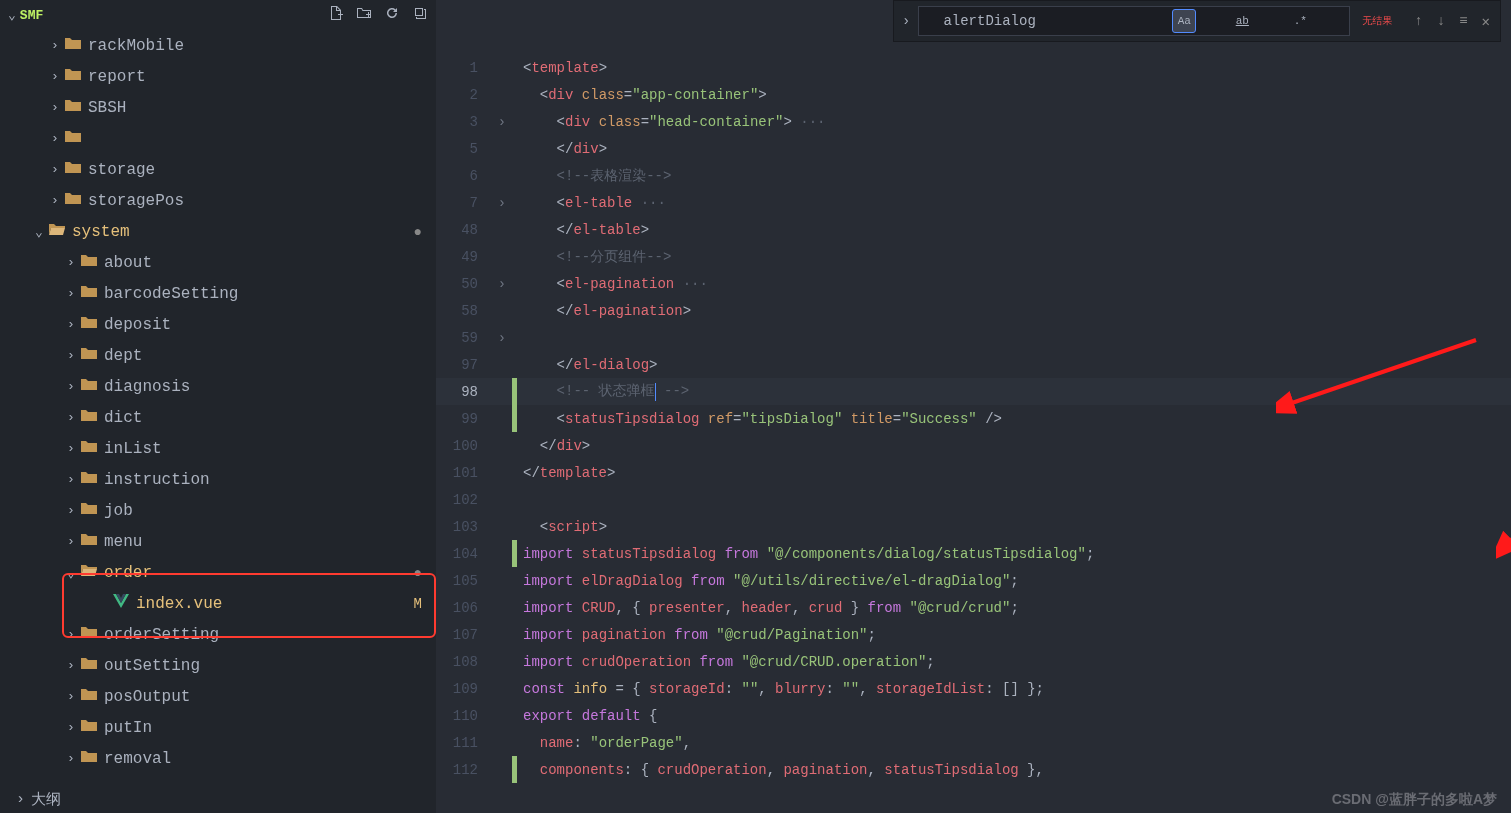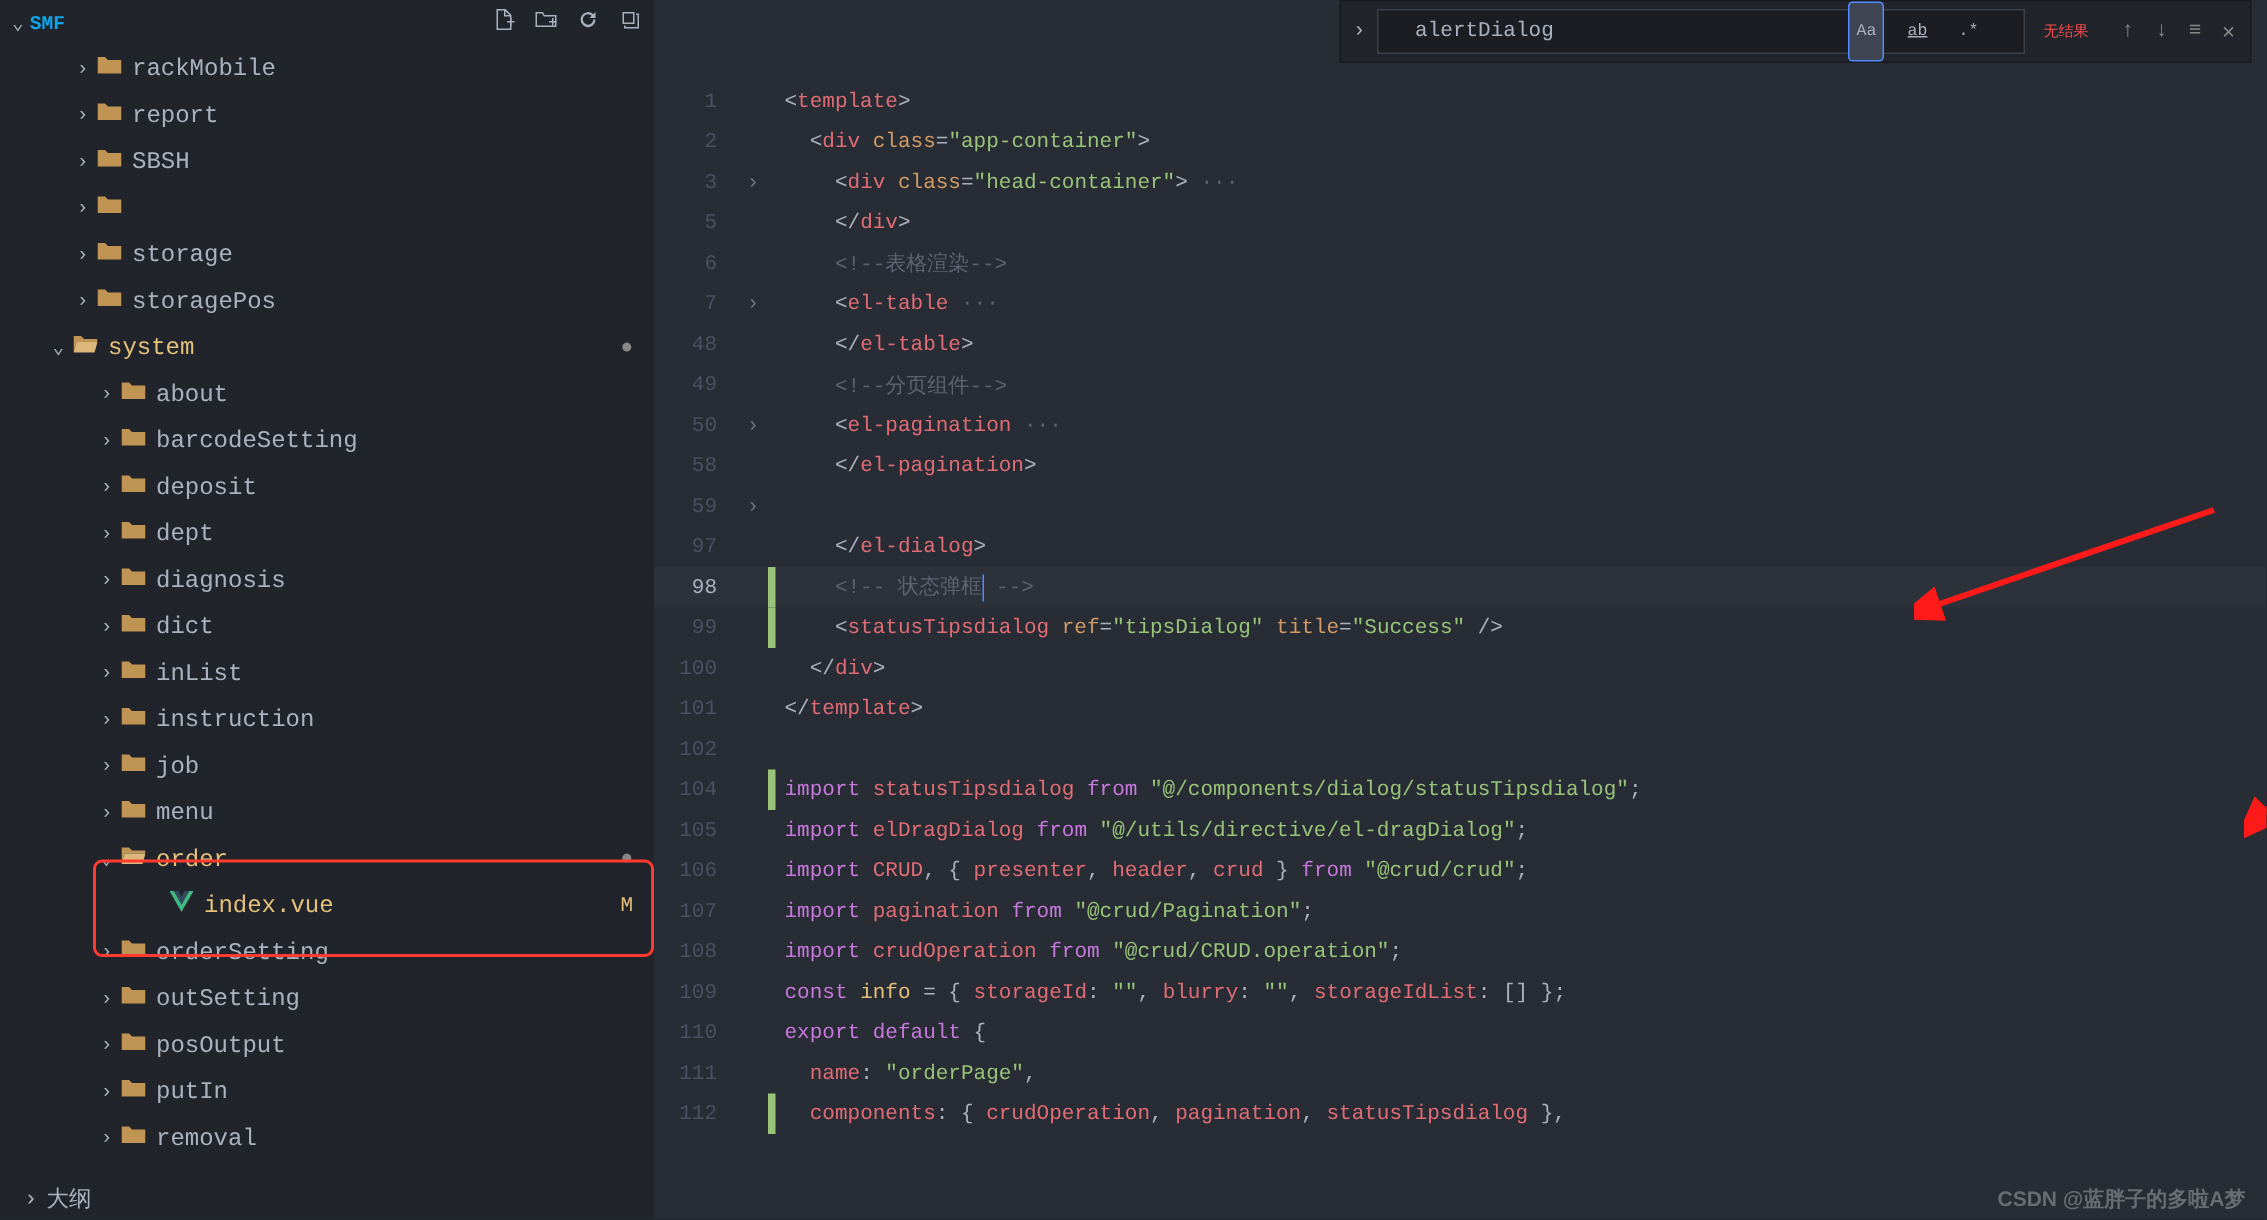--- a/index.html
+++ b/index.html
@@ -24,21 +24,21 @@
   overflow: hidden;
 }
 .sidebar-header {
   display: flex;
   align-items: center;
   padding: 4px 8px;
   height: 30px;
   font-size: 13px;
 }
 .sidebar-header .chev { margin-right: 4px; color: #abb2bf; }
-.sidebar-header .title { font-weight: bold; color: #0ea5e9; }
+.sidebar-header .title { font-weight: bold; color: #bef264; }
 .sidebar-header .actions { margin-left: auto; display: flex; gap: 12px; color: #abb2bf; }
 .sidebar-header .actions span { cursor: pointer; }
 .tree {
   flex: 1;
   overflow-y: auto;
   padding-bottom: 10px;
 }
 .tree-item {
   display: flex;
   align-items: center;
@@ -100,21 +100,21 @@
   border: 1px solid #181a1f;
   display: flex;
   align-items: center;
   height: 42px;
   width: 608px;
   z-index: 10;
 }
 .search-bar .arrow { padding: 0 8px; color: #abb2bf; cursor: pointer; }
 .search-bar .input-wrap { display: flex; align-items: center; flex: 1; background: #1b1d23; height: 30px; border: 1px solid #3a3f4b; padding: 0 20px; }
 .search-bar .input-wrap input { flex: 1; background: transparent; border: none; color: #abb2bf; outline: none; font-family: inherit; font-size: 14px; padding: 0 4px; }
-.search-bar .opt { width: 24px; height: 40px; display: flex; align-items: center; justify-content: center; font-size: 11px; color: #abb2bf; cursor: pointer; border-radius: 3px; margin: 0 5px; }
+.search-bar .opt { width: 24px; height: 24px; display: flex; align-items: center; justify-content: center; font-size: 11px; color: #abb2bf; cursor: pointer; border-radius: 3px; margin: 0 17px; }
 .search-bar .opt.active { background: #3e4451; border: 1px solid #528bff; }
 .search-bar .result { color: #f14c4c; margin: 0 12px; font-size: 10px; }
 .search-bar .nav-icons { display: flex; gap: 14px; padding: 0 10px; color: #888; }
 .search-bar .nav-icons span { cursor: pointer; }
 
 .code-area {
   display: flex;
   flex: 1;
   overflow: hidden;
   padding-top: 54px;
@@ -400,20 +400,21 @@
           <div class="line"><span class="num">49</span><span class="fold"></span><span class="bar"></span><span class="content">    <span class="c-cmt">&lt;!--分页组件--&gt;</span></span></div>
           <div class="line"><span class="num">50</span><span class="fold">›</span><span class="bar"></span><span class="content">    <span class="c-punc">&lt;</span><span class="c-tag">el-pagination</span><span class="fold-dots"> ···</span></span></div>
           <div class="line"><span class="num">58</span><span class="fold"></span><span class="bar"></span><span class="content">    <span class="c-punc">&lt;/</span><span class="c-tag">el-pagination</span><span class="c-punc">&gt;</span></span></div>
           <div class="line"><span class="num">59</span><span class="fold">›</span><span class="bar"></span></div>
           <div class="line"><span class="num">97</span><span class="fold"></span><span class="bar"></span><span class="content">    <span class="c-punc">&lt;/</span><span class="c-tag">el-dialog</span><span class="c-punc">&gt;</span></span></div>
           <div class="line current"><span class="num">98</span><span class="fold"></span><span class="bar g"></span><span class="content">    <span class="c-cmt">&lt;!-- 状态弹框</span><span class="cursor"></span><span class="c-cmt"> --&gt;</span></span></div>
           <div class="line"><span class="num">99</span><span class="fold"></span><span class="bar g"></span><span class="content">    <span class="c-punc">&lt;</span><span class="c-tag">statusTipsdialog</span> <span class="c-attr">ref</span><span class="c-punc">=</span><span class="c-str">"tipsDialog"</span> <span class="c-attr">title</span><span class="c-punc">=</span><span class="c-str">"Success"</span> <span class="c-punc">/&gt;</span></span></div>
           <div class="line"><span class="num">100</span><span class="fold"></span><span class="bar"></span><span class="content">  <span class="c-punc">&lt;/</span><span class="c-tag">div</span><span class="c-punc">&gt;</span></span></div>
           <div class="line"><span class="num">101</span><span class="fold"></span><span class="bar"></span><span class="content"><span class="c-punc">&lt;/</span><span class="c-tag">template</span><span class="c-punc">&gt;</span></span></div>
           <div class="line"><span class="num">102</span><span class="fold"></span><span class="bar"></span><span class="content"></span></div>
+          <div class="line"><span class="num">103</span><span class="fold"></span><span class="bar"></span><span class="content">  <span class="c-punc">&lt;</span><span class="c-tag">script</span><span class="c-punc">&gt;</span></span></div>
           <div class="line"><span class="num">104</span><span class="fold"></span><span class="bar g"></span><span class="content"><span class="c-key">import</span> <span class="c-var">statusTipsdialog</span> <span class="c-key">from</span> <span class="c-str">"@/components/dialog/statusTipsdialog"</span><span class="c-punc">;</span></span></div>
           <div class="line"><span class="num">105</span><span class="fold"></span><span class="bar"></span><span class="content"><span class="c-key">import</span> <span class="c-var">elDragDialog</span> <span class="c-key">from</span> <span class="c-str">"@/utils/directive/el-dragDialog"</span><span class="c-punc">;</span></span></div>
           <div class="line"><span class="num">106</span><span class="fold"></span><span class="bar"></span><span class="content"><span class="c-key">import</span> <span class="c-var">CRUD</span><span class="c-punc">, { </span><span class="c-var">presenter</span><span class="c-punc">, </span><span class="c-var">header</span><span class="c-punc">, </span><span class="c-var">crud</span><span class="c-punc"> } </span><span class="c-key">from</span> <span class="c-str">"@crud/crud"</span><span class="c-punc">;</span></span></div>
           <div class="line"><span class="num">107</span><span class="fold"></span><span class="bar"></span><span class="content"><span class="c-key">import</span> <span class="c-var">pagination</span> <span class="c-key">from</span> <span class="c-str">"@crud/Pagination"</span><span class="c-punc">;</span></span></div>
           <div class="line"><span class="num">108</span><span class="fold"></span><span class="bar"></span><span class="content"><span class="c-key">import</span> <span class="c-var">crudOperation</span> <span class="c-key">from</span> <span class="c-str">"@crud/CRUD.operation"</span><span class="c-punc">;</span></span></div>
           <div class="line"><span class="num">109</span><span class="fold"></span><span class="bar"></span><span class="content"><span class="c-key">const</span> <span class="c-func">info</span> <span class="c-punc">= { </span><span class="c-var">storageId</span><span class="c-punc">: </span><span class="c-str">""</span><span class="c-punc">, </span><span class="c-var">blurry</span><span class="c-punc">: </span><span class="c-str">""</span><span class="c-punc">, </span><span class="c-var">storageIdList</span><span class="c-punc">: [] };</span></span></div>
           <div class="line"><span class="num">110</span><span class="fold"></span><span class="bar"></span><span class="content"><span class="c-key">export</span> <span class="c-key">default</span> <span class="c-punc">{</span></span></div>
           <div class="line"><span class="num">111</span><span class="fold"></span><span class="bar"></span><span class="content">  <span class="c-var">name</span><span class="c-punc">: </span><span class="c-str">"orderPage"</span><span class="c-punc">,</span></span></div>
           <div class="line"><span class="num">112</span><span class="fold"></span><span class="bar g"></span><span class="content">  <span class="c-var">components</span><span class="c-punc">: { </span><span class="c-var">crudOperation</span><span class="c-punc">, </span><span class="c-var">pagination</span><span class="c-punc">, </span><span class="c-var">statusTipsdialog</span><span class="c-punc"> },</span></span></div>
         </div>

